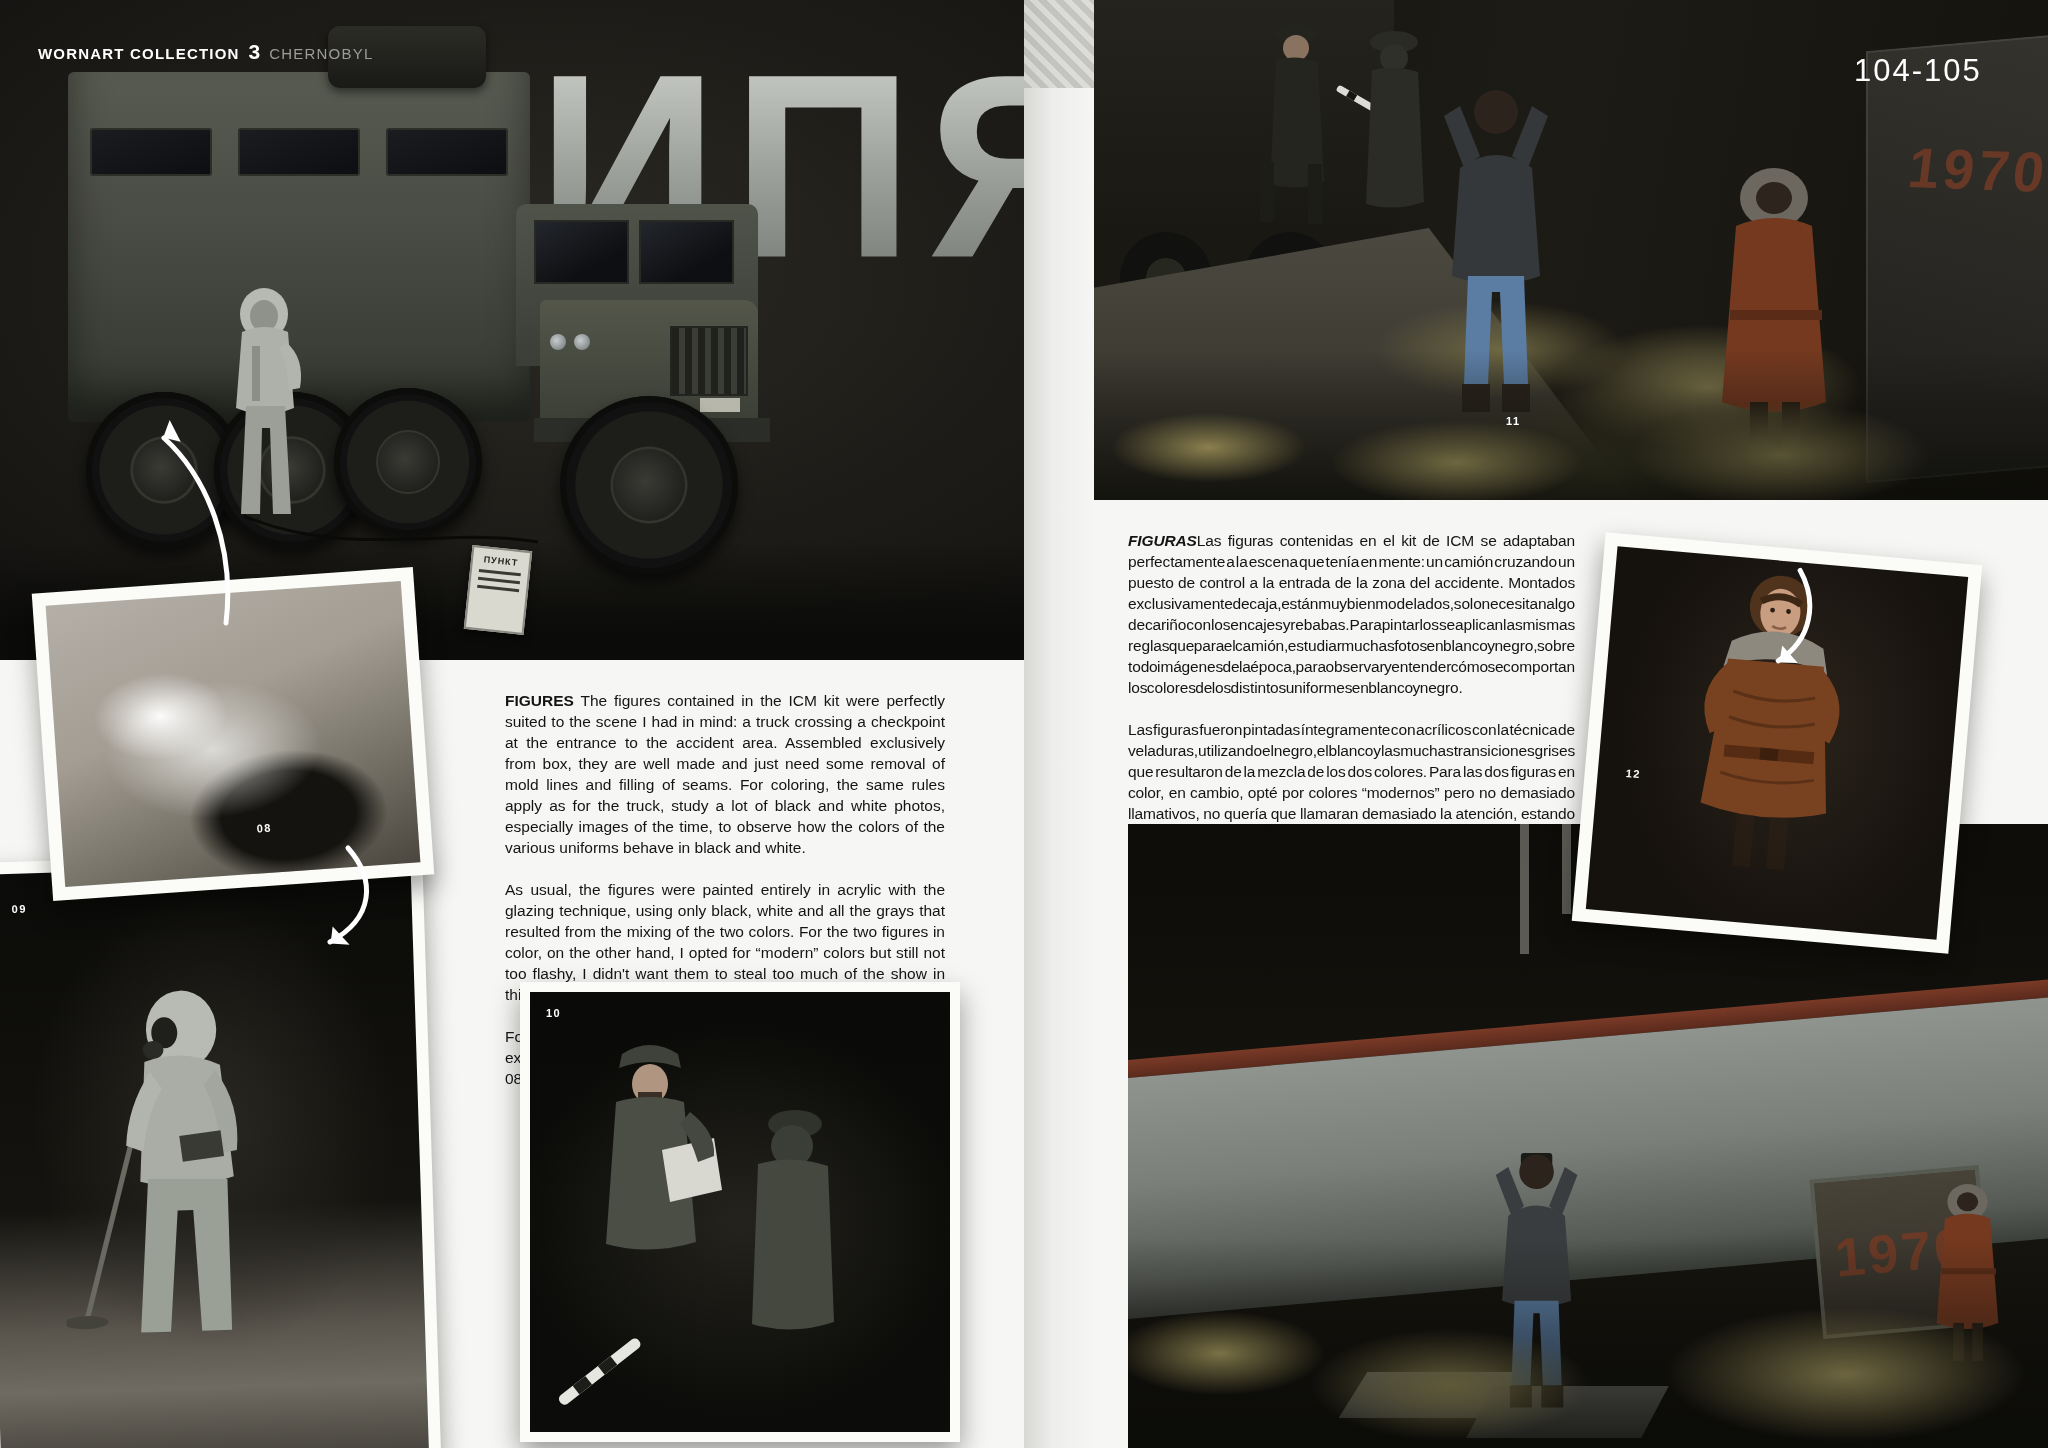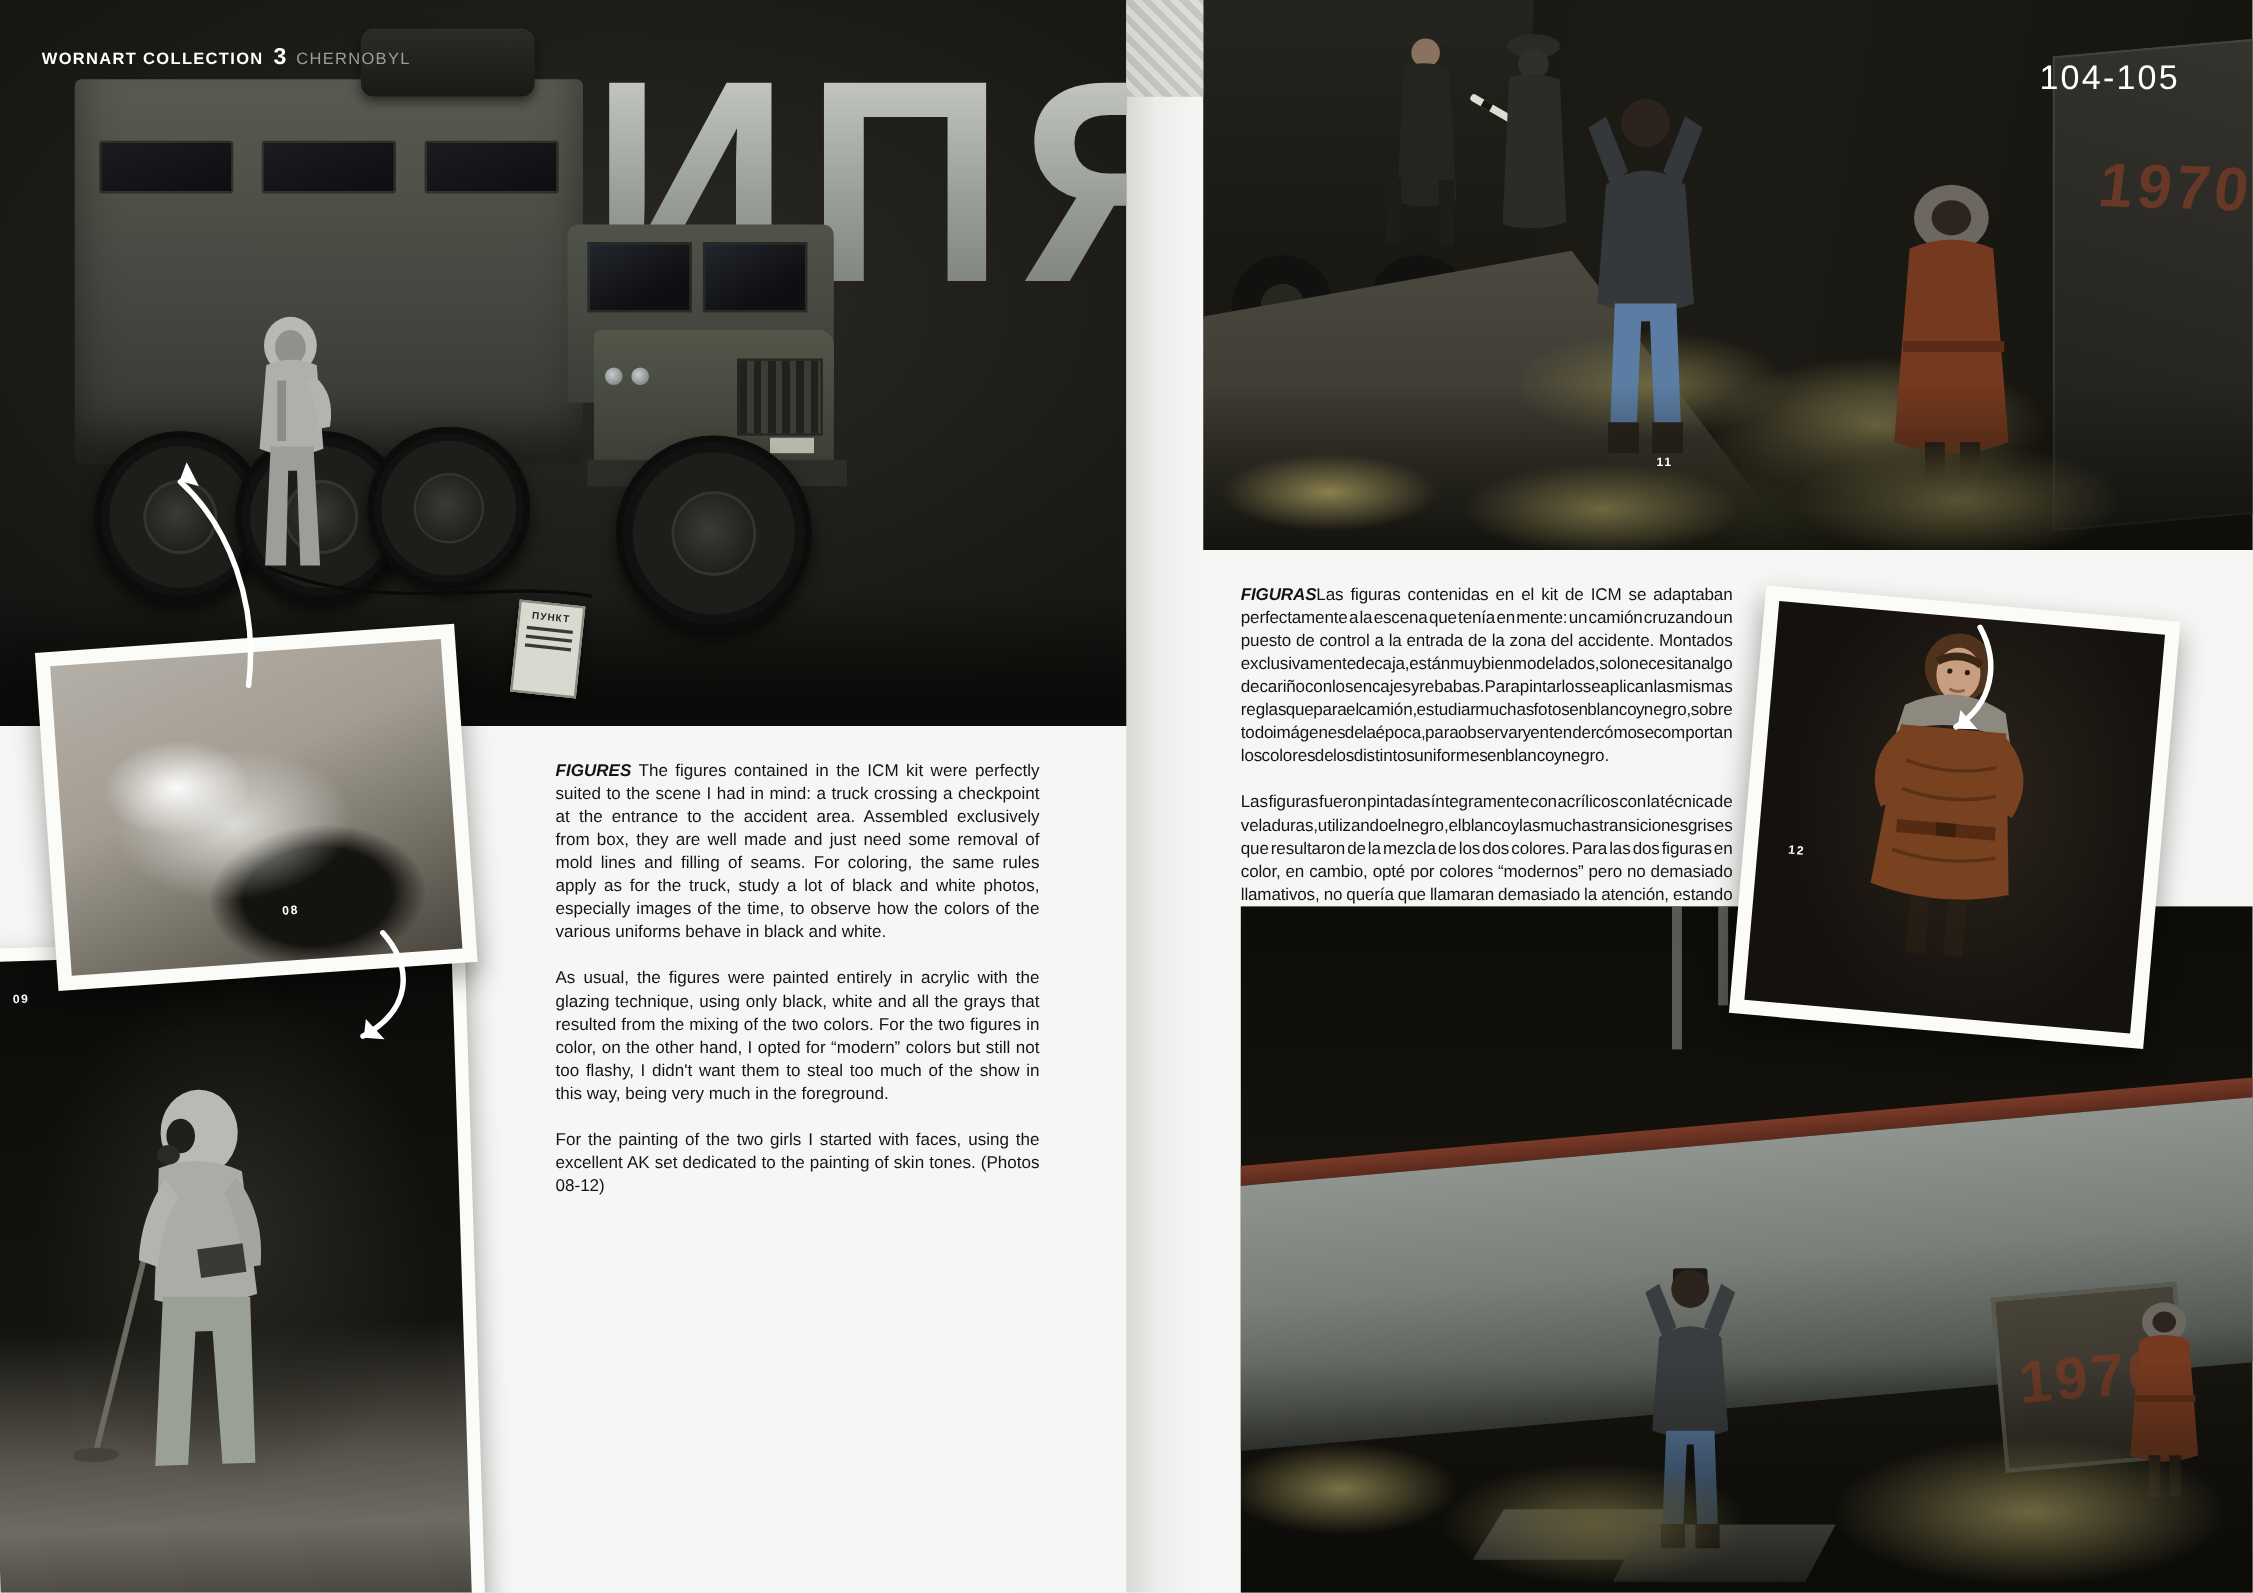--- a/index.html
+++ b/index.html
@@ -6,21 +6,21 @@
   .spread{position:relative;width:2048px;height:1448px;background:#f6f6f4;overflow:hidden;
           font-family:"Liberation Sans",sans-serif;}
   
   .abs{position:absolute;}
   .photo{position:absolute;overflow:hidden;}
   .polaroid{position:absolute;background:#fbfbf8;box-shadow:0 12px 26px rgba(0,0,0,.38);}
   .pcontent{position:relative;width:100%;height:100%;overflow:hidden;}
   .num{position:absolute;color:#fff;font:700 11px/11px "Liberation Sans",sans-serif;letter-spacing:1.5px;z-index:9;}
   .body-text{font-size:15.5px;line-height:21px;color:#141414;text-align:justify;}
   .body-text p{margin:0 0 21px 0;}
-  .lead-en{font-weight:700;font-style:italic;}
+  .lead-en{font-weight:700;}
   .lead-es{font-weight:700;font-style:italic;}
   .es p{word-spacing:-0.30em;letter-spacing:-0.15px;}
   
   .hdr{z-index:12;color:#fff;display:flex;align-items:baseline;gap:9px;}
   .hdr .series{font:700 15px "Liberation Sans",sans-serif;letter-spacing:1.2px;}
   .hdr .vol{font:700 21px "Liberation Sans",sans-serif;}
   .hdr .topic{font:400 15px "Liberation Sans",sans-serif;color:#9c9c9a;letter-spacing:1.2px;}
   .folio{z-index:12;color:#fff;font:400 31px "Liberation Sans",sans-serif;letter-spacing:2px;}
   
   .photo-truck{left:0;top:0;width:1024px;height:660px;
@@ -222,20 +222,41 @@
         <ellipse cx="73" cy="53" rx="8" ry="7" fill="#2a2a26"></ellipse>
         <path d="M66 62 Q95 52 124 66 L132 152 Q95 164 60 154 Z" fill="#a9ada5"></path>
         <path d="M70 70 Q52 96 50 126 L63 131 Q67 101 79 83 Z" fill="#b2b5ae"></path>
         <path d="M120 70 Q139 96 135 132 L122 134 Q122 102 111 81 Z" fill="#a2a69e"></path>
         <rect x="92" y="118" width="32" height="20" fill="#3a3a34" transform="rotate(-6 108 128)"></rect>
         <path d="M66 152 L57 270 L80 270 L88 177 L100 177 L104 270 L127 270 L127 154 Z" fill="#9ba097"></path>
       </svg>
     </div>
   </div>
 
+  <div class="polaroid p10">
+    <div class="pcontent">
+      <span class="num" style="left:16px;top:16px;">10</span>
+      <svg width="400" height="420" viewBox="0 0 400 420">
+        <path d="M92 62 Q120 44 148 62 L151 76 Q120 64 89 76 Z" fill="#3f423b"></path>
+        <ellipse cx="120" cy="92" rx="18" ry="20" fill="#b09580"></ellipse>
+        <rect x="108" y="100" width="24" height="6" fill="#3a2f26"></rect>
+        <path d="M86 110 Q120 100 154 110 L166 250 Q120 264 76 252 Z" fill="#4a4e44"></path>
+        <polygon points="132,158 184,146 192,198 140,210" fill="#d8d8d0"></polygon>
+        <path d="M160 120 Q186 140 184 164 L168 170 Q160 144 150 132 Z" fill="#444840"></path>
+        <ellipse cx="265" cy="132" rx="27" ry="14" fill="#30322c"></ellipse>
+        <circle cx="262" cy="154" r="21" fill="#3b3d37"></circle>
+        <path d="M228 172 Q262 162 298 174 L304 330 Q262 344 222 332 Z" fill="#45483f"></path>
+        <g transform="rotate(-38 70 380)">
+          <rect x="20" y="374" width="100" height="11" rx="5" fill="#e6e6e0"></rect>
+          <rect x="40" y="374" width="16" height="11" fill="#1c1c18"></rect>
+          <rect x="72" y="374" width="16" height="11" fill="#1c1c18"></rect>
+        </g>
+      </svg>
+    </div>
+  </div>
 
   <div class="abs body-text" style="left:505px;top:690px;width:440px;">
     <p><span class="lead-en">FIGURES</span> <span>The figures contained in the ICM kit were perfectly suited to the scene I had in mind: a truck crossing a checkpoint at the entrance to the accident area. Assembled exclusively from box, they are well made and just need some removal of mold lines and filling of seams. For coloring, the same rules apply as for the truck, study a lot of black and white photos, especially images of the time, to observe how the colors of the various uniforms behave in black and white.</span></p>
     <p>As usual, the figures were painted entirely in acrylic with the glazing technique, using only black, white and all the grays that resulted from the mixing of the two colors. For the two figures in color, on the other hand, I opted for “modern” colors but still not too flashy, I didn't want them to steal too much of the show in this way, being very much in the foreground.</p>
     <p>For the painting of the two girls I started with faces, using the excellent AK set dedicated to the painting of skin tones. (Photos 08-12)</p>
   </div>
 
   <div class="abs gutter"></div>
   <div class="abs gutter-scrap"></div>
 

